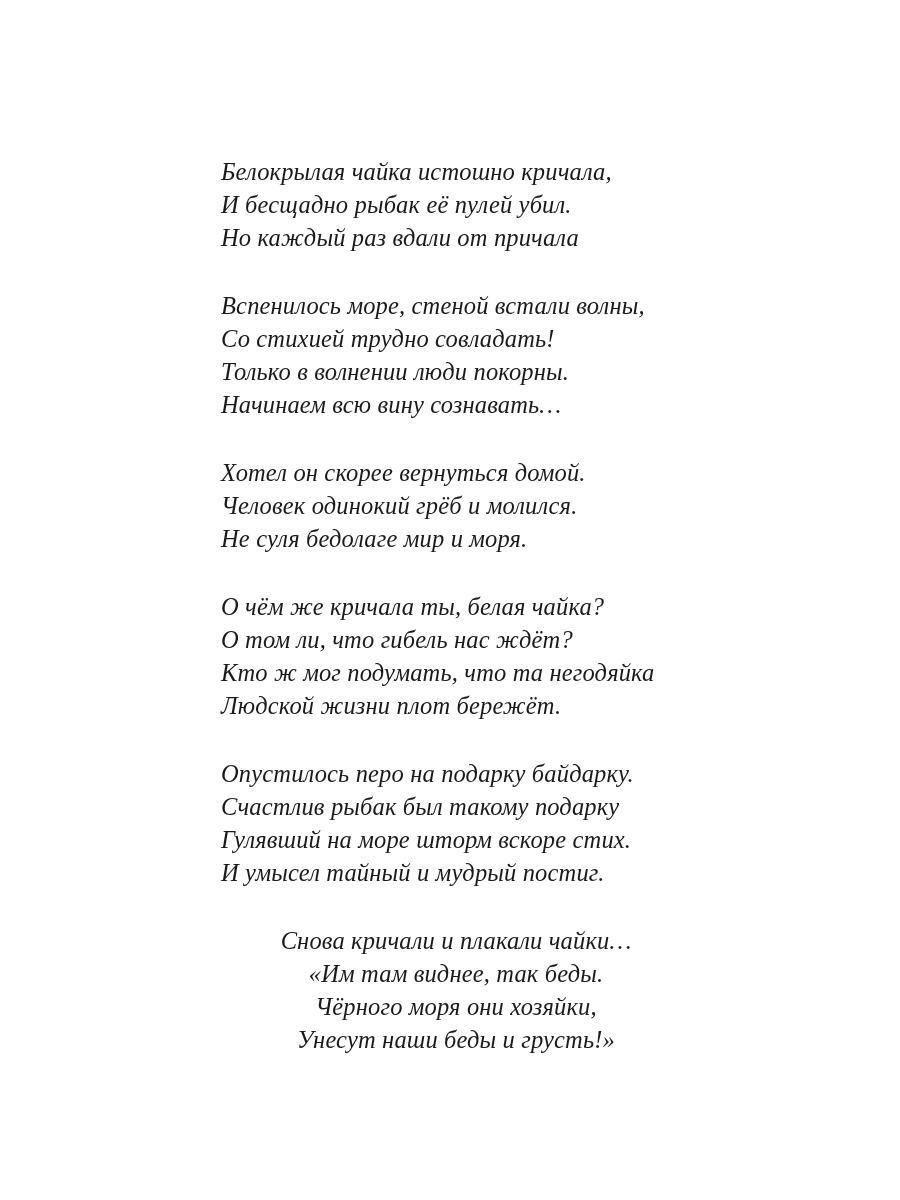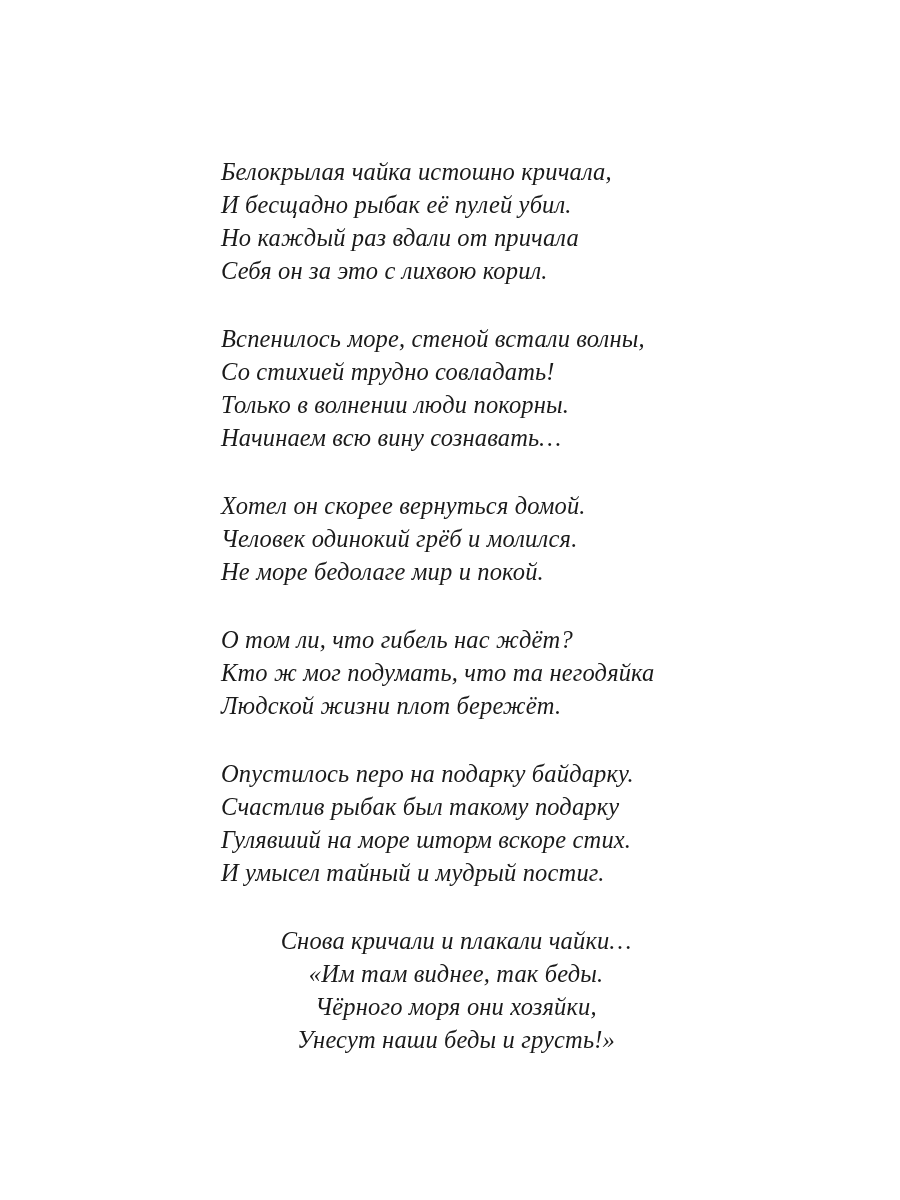--- a/index.html
+++ b/index.html
@@ -51,34 +51,34 @@
 </style>
 </head>
 <body>
 
 <div class="page">
   <div class="poem" id="poem-body">
       <div class="stanza">
         <div class="line">Белокрылая чайка истошно кричала,</div>
         <div class="line">И бесщадно рыбак её пулей убил.</div>
         <div class="line">Но каждый раз вдали от причала</div>
-        <div class="line">Себя он за это с лихвою корил.</div>
       </div>
       <div class="stanza">
         <div class="line">Вспенилось море, стеной встали волны,</div>
         <div class="line">Со стихией трудно совладать!</div>
         <div class="line">Только в волнении люди покорны.</div>
         <div class="line">Начинаем всю вину сознавать…</div>
       </div>
       <div class="stanza">
         <div class="line">Хотел он скорее вернуться домой.</div>
         <div class="line">Человек одинокий грёб и молился.</div>
-        <div class="line">Не море бедолаге мир и покой.</div>
+        <div class="line">Не суля бедолаге мир и моря.</div>
       </div>
       <div class="stanza">
+        <div class="line">О чём же кричала ты, белая чайка?</div>
         <div class="line">О том ли, что гибель нас ждёт?</div>
         <div class="line">Кто ж мог подумать, что та негодяйка</div>
         <div class="line">Людской жизни плот бережёт.</div>
       </div>
       <div class="stanza">
         <div class="line">Опустилось перо на подарку байдарку.</div>
         <div class="line">Счастлив рыбак был такому подарку</div>
         <div class="line">Гулявший на море шторм вскоре стих.</div>
         <div class="line">И умысел тайный и мудрый постиг.</div>
       </div>

